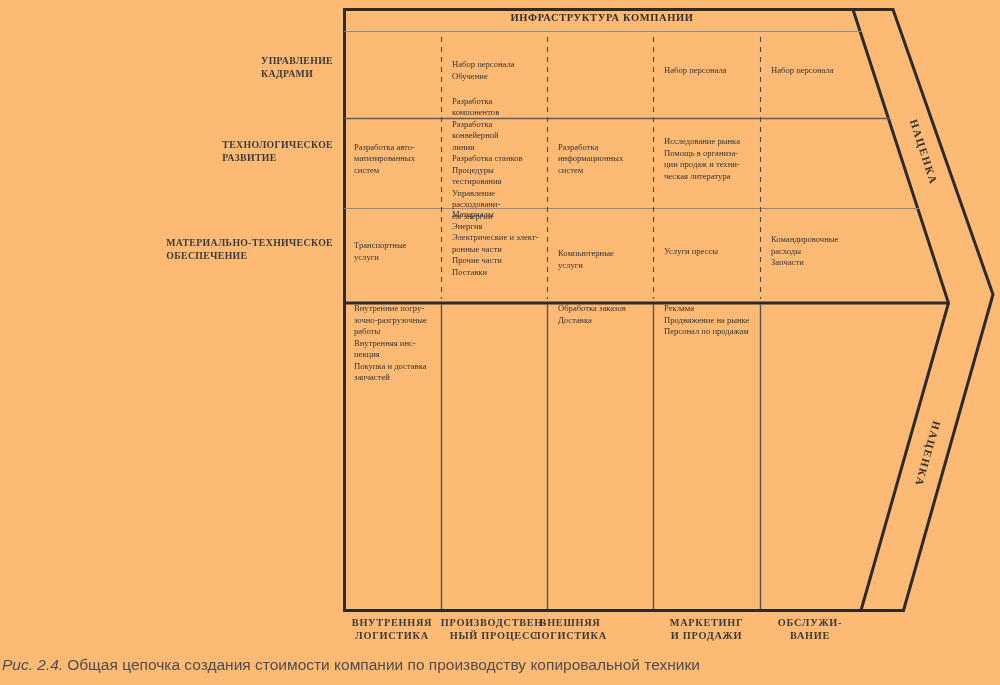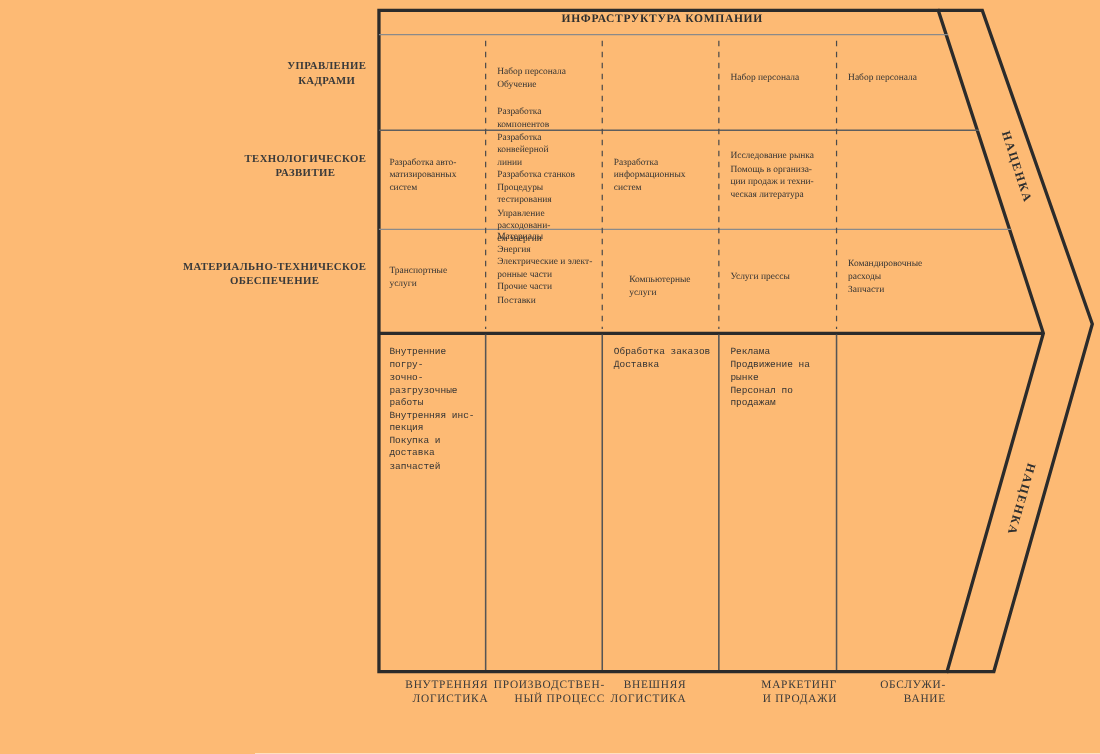--- a/index.html
+++ b/index.html
@@ -7,34 +7,34 @@
     position:relative;width:1000px;height:685px;background:#fdba74;overflow:hidden;
     font-family:"Liberation Serif","DejaVu Serif",serif;color:#2f2f2f;
   }
   .stage svg{position:absolute;left:0;top:0;}
   .abs{position:absolute;}
   .hdr-title{
     left:344px;top:12px;width:516px;text-align:center;
     font-size:10.5px;letter-spacing:0.6px;font-weight:bold;color:#2f2f2f;
   }
   .side-label{
-    right:667px;text-align:center;font-size:9.8px;letter-spacing:0.35px;
+    right:667px;text-align:left;font-size:9.8px;letter-spacing:0.35px;
     line-height:12.5px;white-space:pre-line;font-weight:bold;color:#3a3a3a;
   }
   .cell{
     position:absolute;display:flex;flex-direction:column;
     font-size:8.6px;line-height:11.5px;white-space:pre-line;
     padding:0 6px 0 10px;box-sizing:border-box;color:#333;
   }
   .cell.support{justify-content:center;padding-bottom:8px;}
-  .cell.primary{justify-content:flex-start;padding-top:12px;font-family:Liberation Mono, monospace;}
+  .cell.primary{justify-content:flex-start;padding-top:0;}
   .col-label{
-    position:absolute;top:617px;text-align:right;font-size:10.3px;
+    position:absolute;top:617px;text-align:center;font-size:10.3px;
     letter-spacing:0.7px;line-height:12.5px;white-space:pre-line;
-    font-weight:normal;color:#3a3a3a;
+    font-weight:bold;color:#3a3a3a;
   }
   .margin-word{
     position:absolute;width:84px;text-align:center;
     font-size:11px;letter-spacing:1.6px;font-weight:bold;color:#2f2f2f;
   }
   .margin-upper{left:882px;top:146px;transform:rotate(72deg);}
   .margin-lower{left:886px;top:448px;transform:rotate(106deg);}
   .caption{
     left:2px;top:656px;width:960px;
     font-family:"Liberation Sans","DejaVu Sans",sans-serif;
@@ -106,21 +106,21 @@
 ческая литература</div>
 
   <div class="cell support" style="left:344px;top:208px;width:96px;height:95px">Транспортные
 услуги</div>
   <div class="cell support" style="left:442px;top:208px;width:104px;height:79px">Материалы
 Энергия
 Электрические и элект-
 ронные части
 Прочие части
 Поставки</div>
-  <div class="cell support" style="left:562px;top:208px;width:104px;height:111px">Компьютерные
+  <div class="cell support" style="left:548px;top:208px;width:104px;height:111px">Компьютерные
 услуги</div>
   <div class="cell support" style="left:654px;top:208px;width:105px;height:95px">Услуги прессы</div>
   <div class="cell support" style="left:761px;top:208px;width:100px;height:95px">Командировочные
 расходы
 Запчасти</div>
 
   <div class="cell primary" style="left:344px;top:303px;width:96px;height:307px">Внутренние погру-
 зочно-разгрузочные
 работы
 Внутренняя инс-
@@ -140,14 +140,17 @@
   <div class="col-label" style="left:516px;width:108px">ВНЕШНЯЯ
 ЛОГИСТИКА</div>
   <div class="col-label" style="left:652px;width:109px">МАРКЕТИНГ
 И ПРОДАЖИ</div>
   <div class="col-label" style="left:760px;width:100px">ОБСЛУЖИ-
 ВАНИЕ</div>
 
   <div class="margin-word margin-upper">НАЦЕНКА</div>
   <div class="margin-word margin-lower">НАЦЕНКА</div>
 
+  <div class="abs caption">
+    <span class="pfx">Рис. 2.4.</span><span>Общая цепочка создания стоимости компании по производству копировальной техники</span>
+  </div>
 
 </div>
 
 </body></html>

